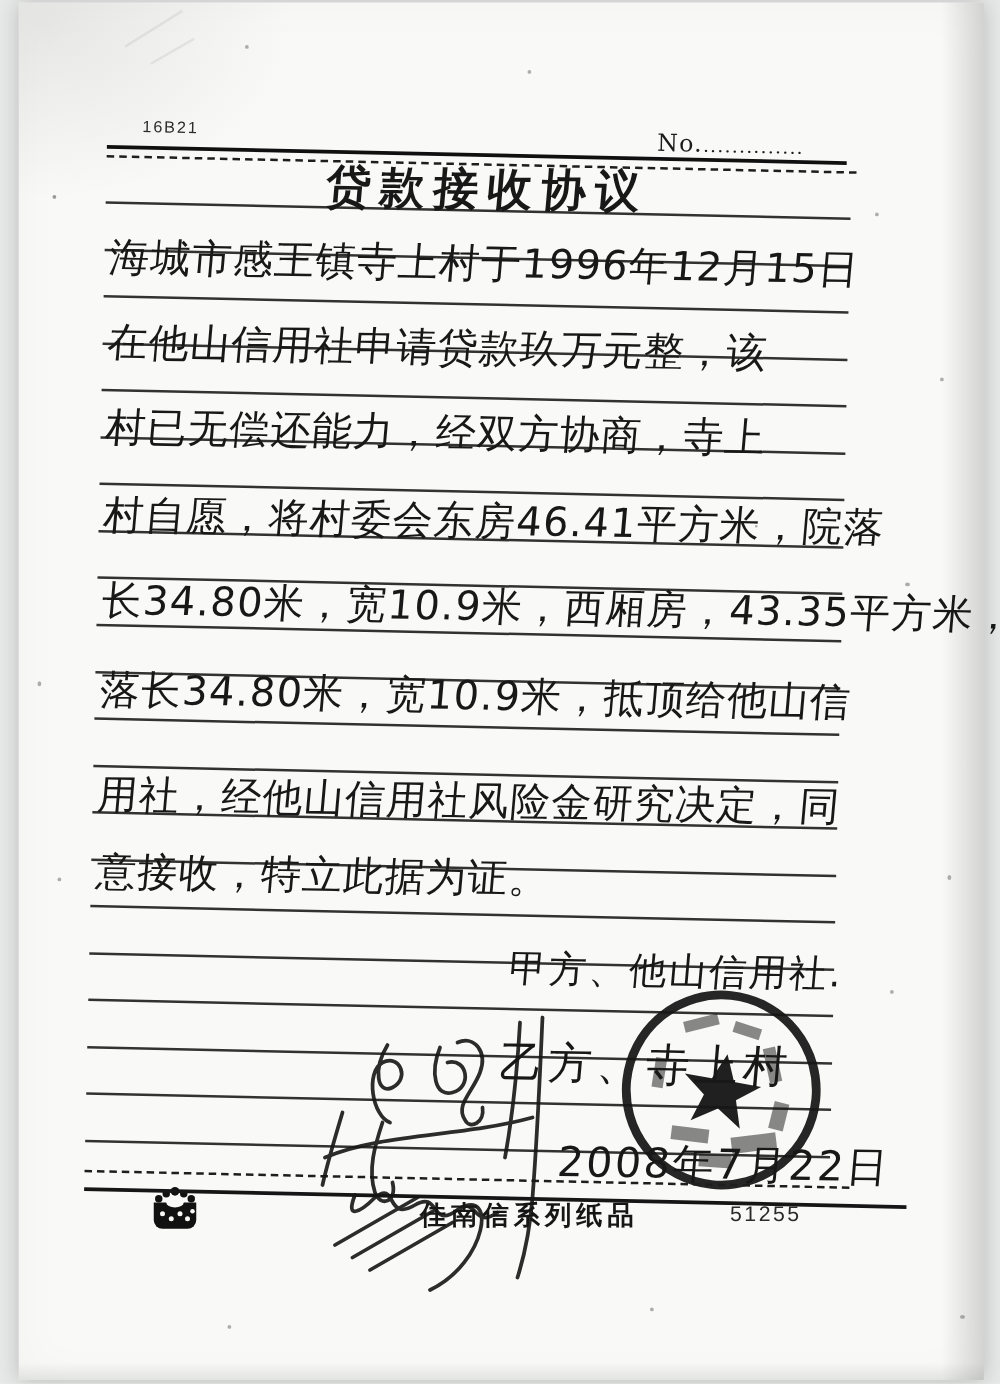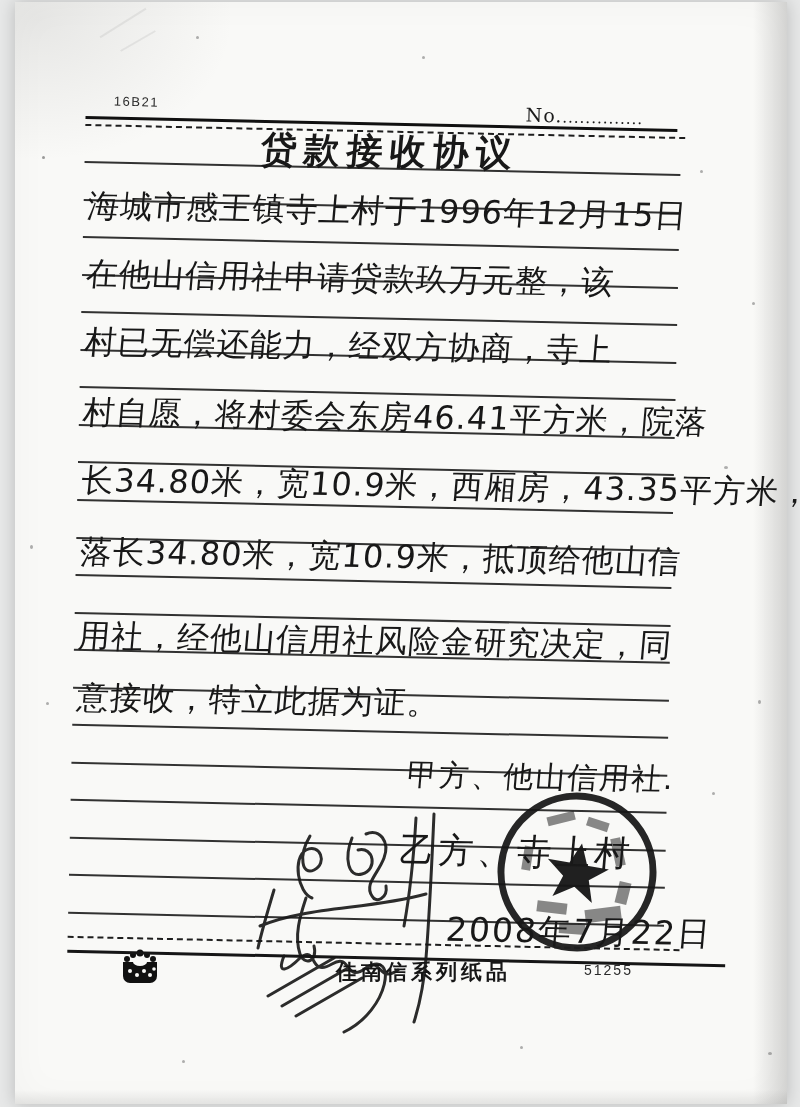--- a/index.html
+++ b/index.html
@@ -39,21 +39,21 @@
   .hw-party-a{left:336px;top:652px;font-size:30px;letter-spacing:2px;}
   .hw-party-b{left:330px;top:724px;font-size:35px;letter-spacing:4px;}
   .hw-date{left:378px;top:804px;font-size:33px;letter-spacing:2px;}
   
   .seal{position:absolute;left:489px;top:790px;z-index:4;}
   .tilt{z-index:6;} .sig{position:absolute;z-index:8;}
   .sig-a{left:248px;top:798px;}
   
   .footer-brand{position:absolute;left:336px;top:958px;font-size:21px;font-weight:bold;
     color:#161616;letter-spacing:4px;z-index:3;}
-  .footer-serial{position:absolute;left:584px;top:962px;font-size:14px;color:#2a2a2a;
+  .footer-serial{position:absolute;left:584px;top:962px;font-size:17px;color:#2a2a2a;
     letter-spacing:2px;font-family:"Liberation Sans",sans-serif;}
   .footer-logo{position:absolute;left:116px;top:944px;}
   .speck{position:absolute;border-radius:50%;background:#6f6f6f;opacity:.55;}
   .streak{position:absolute;background:#9a9a9a;opacity:.18;}
 </style>
 </head>
 <body>
 
 <div class="stage">
   <div class="paper">

